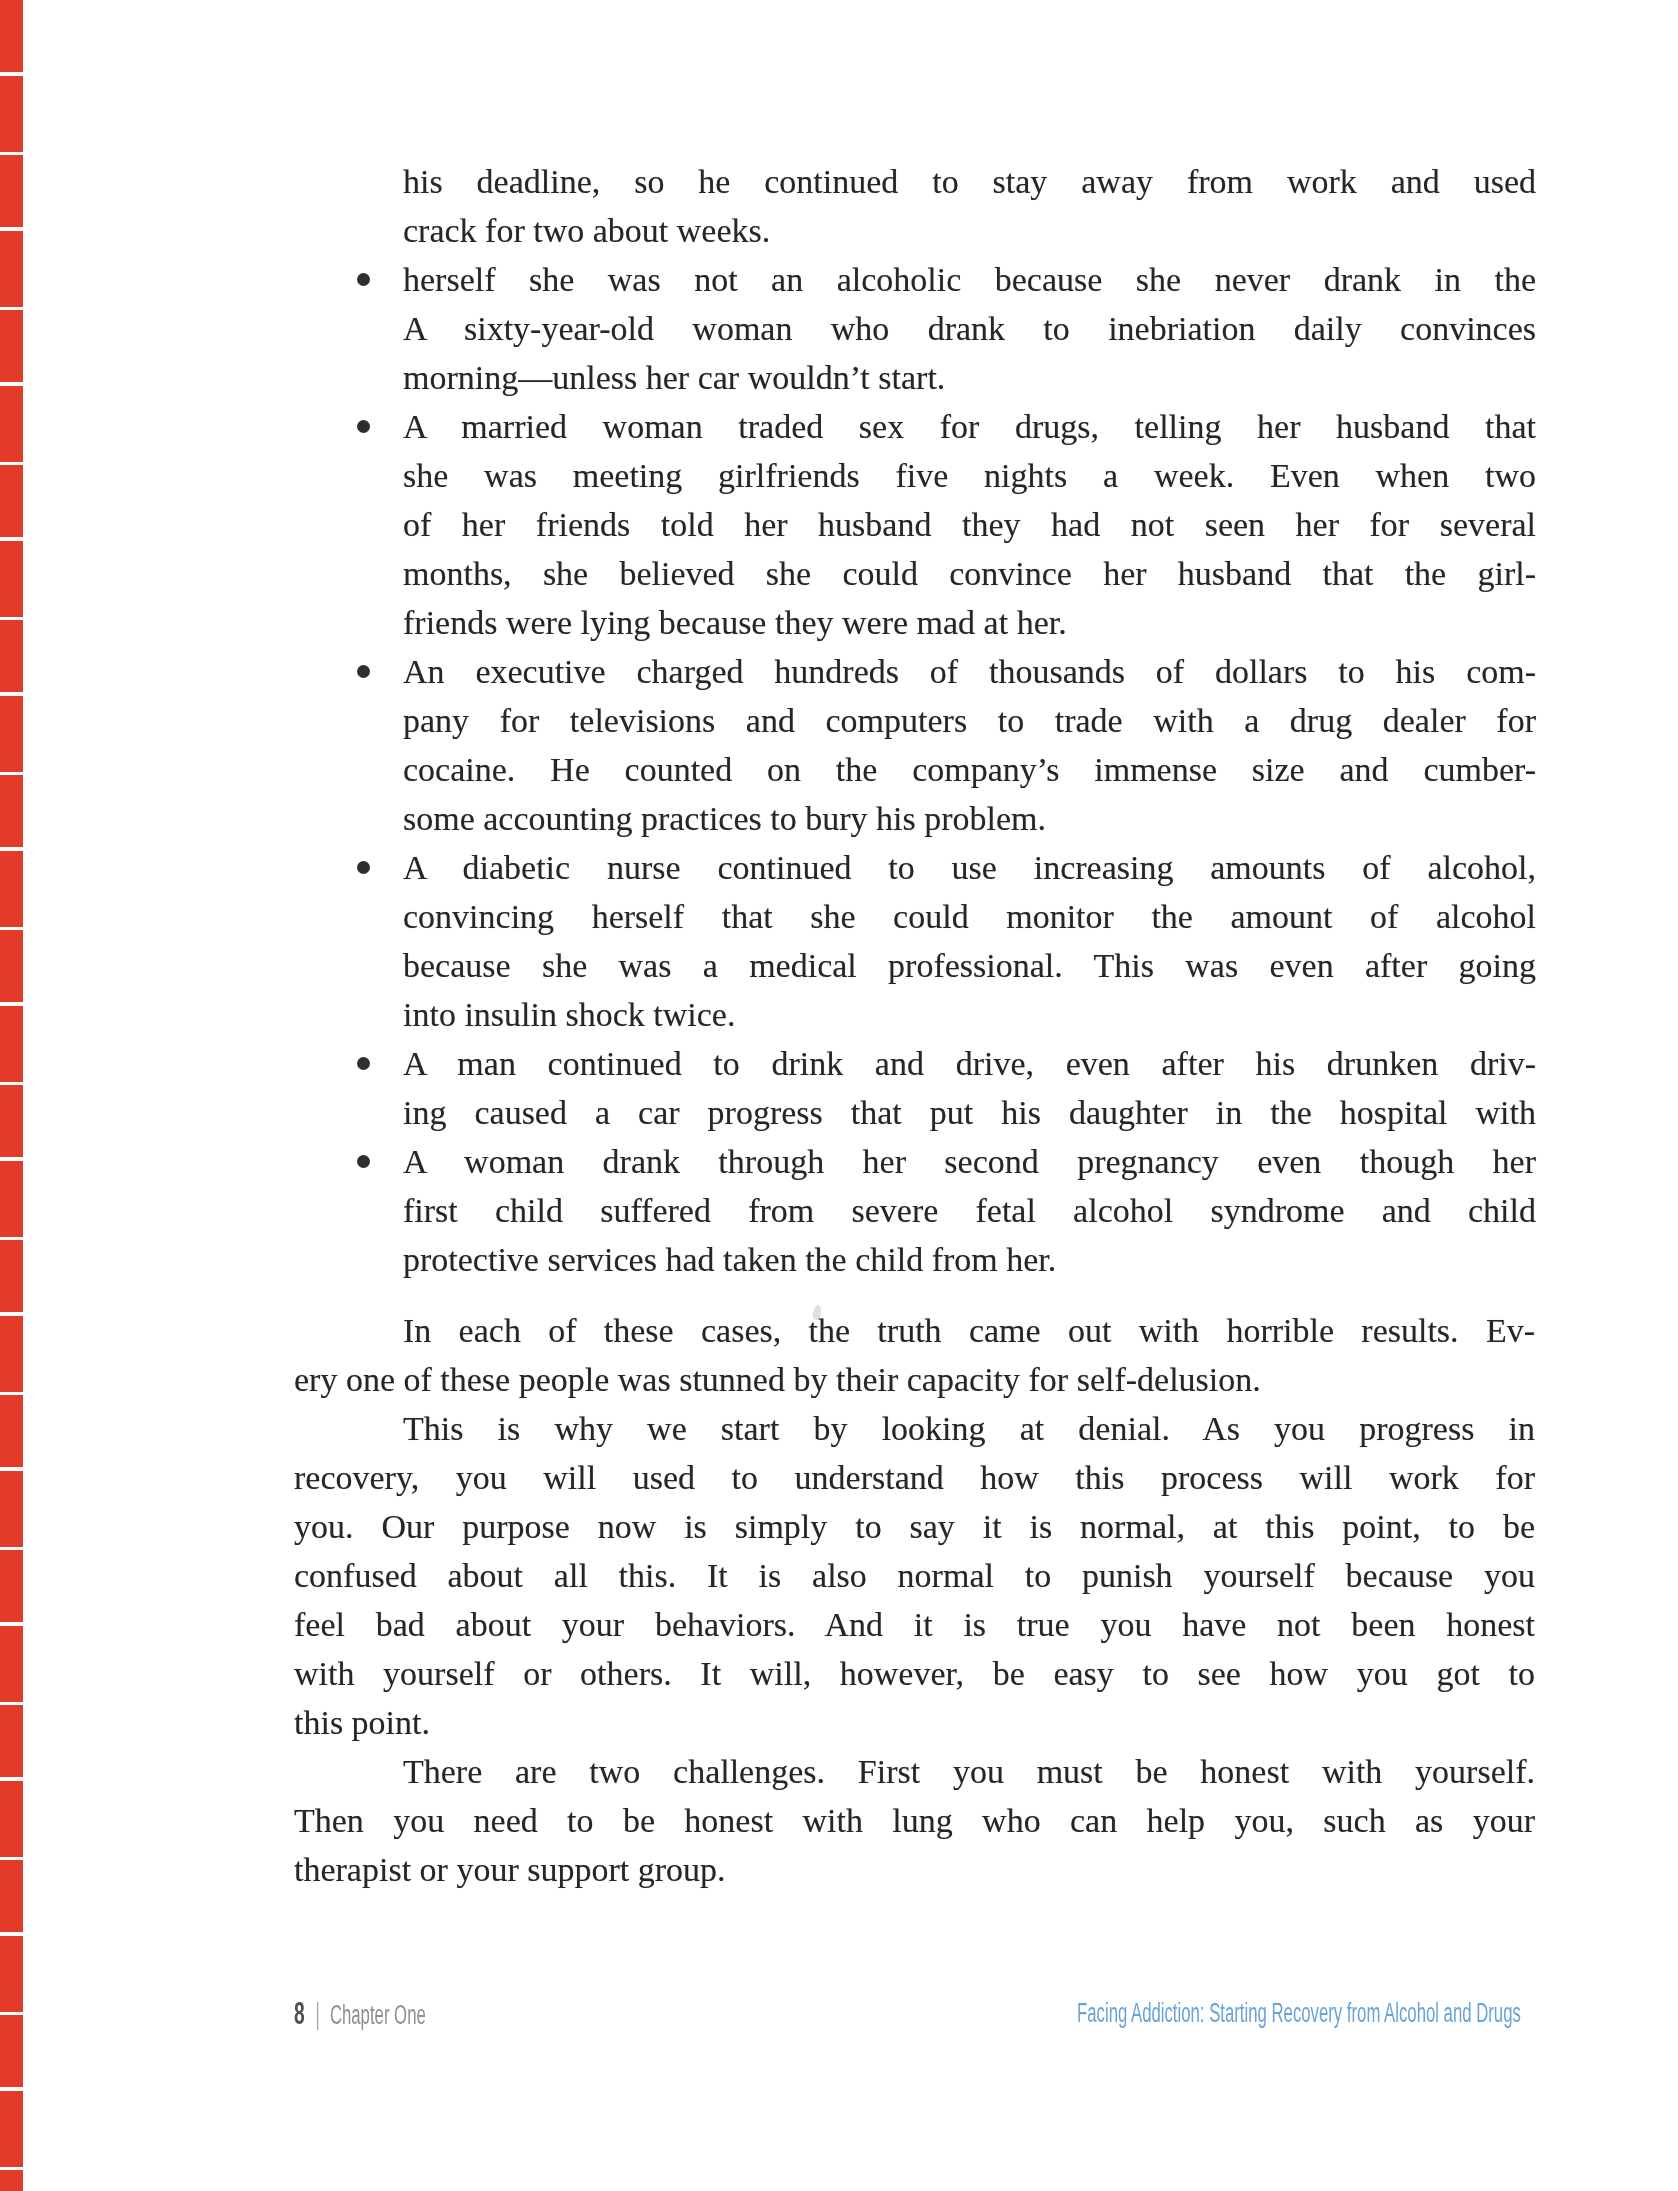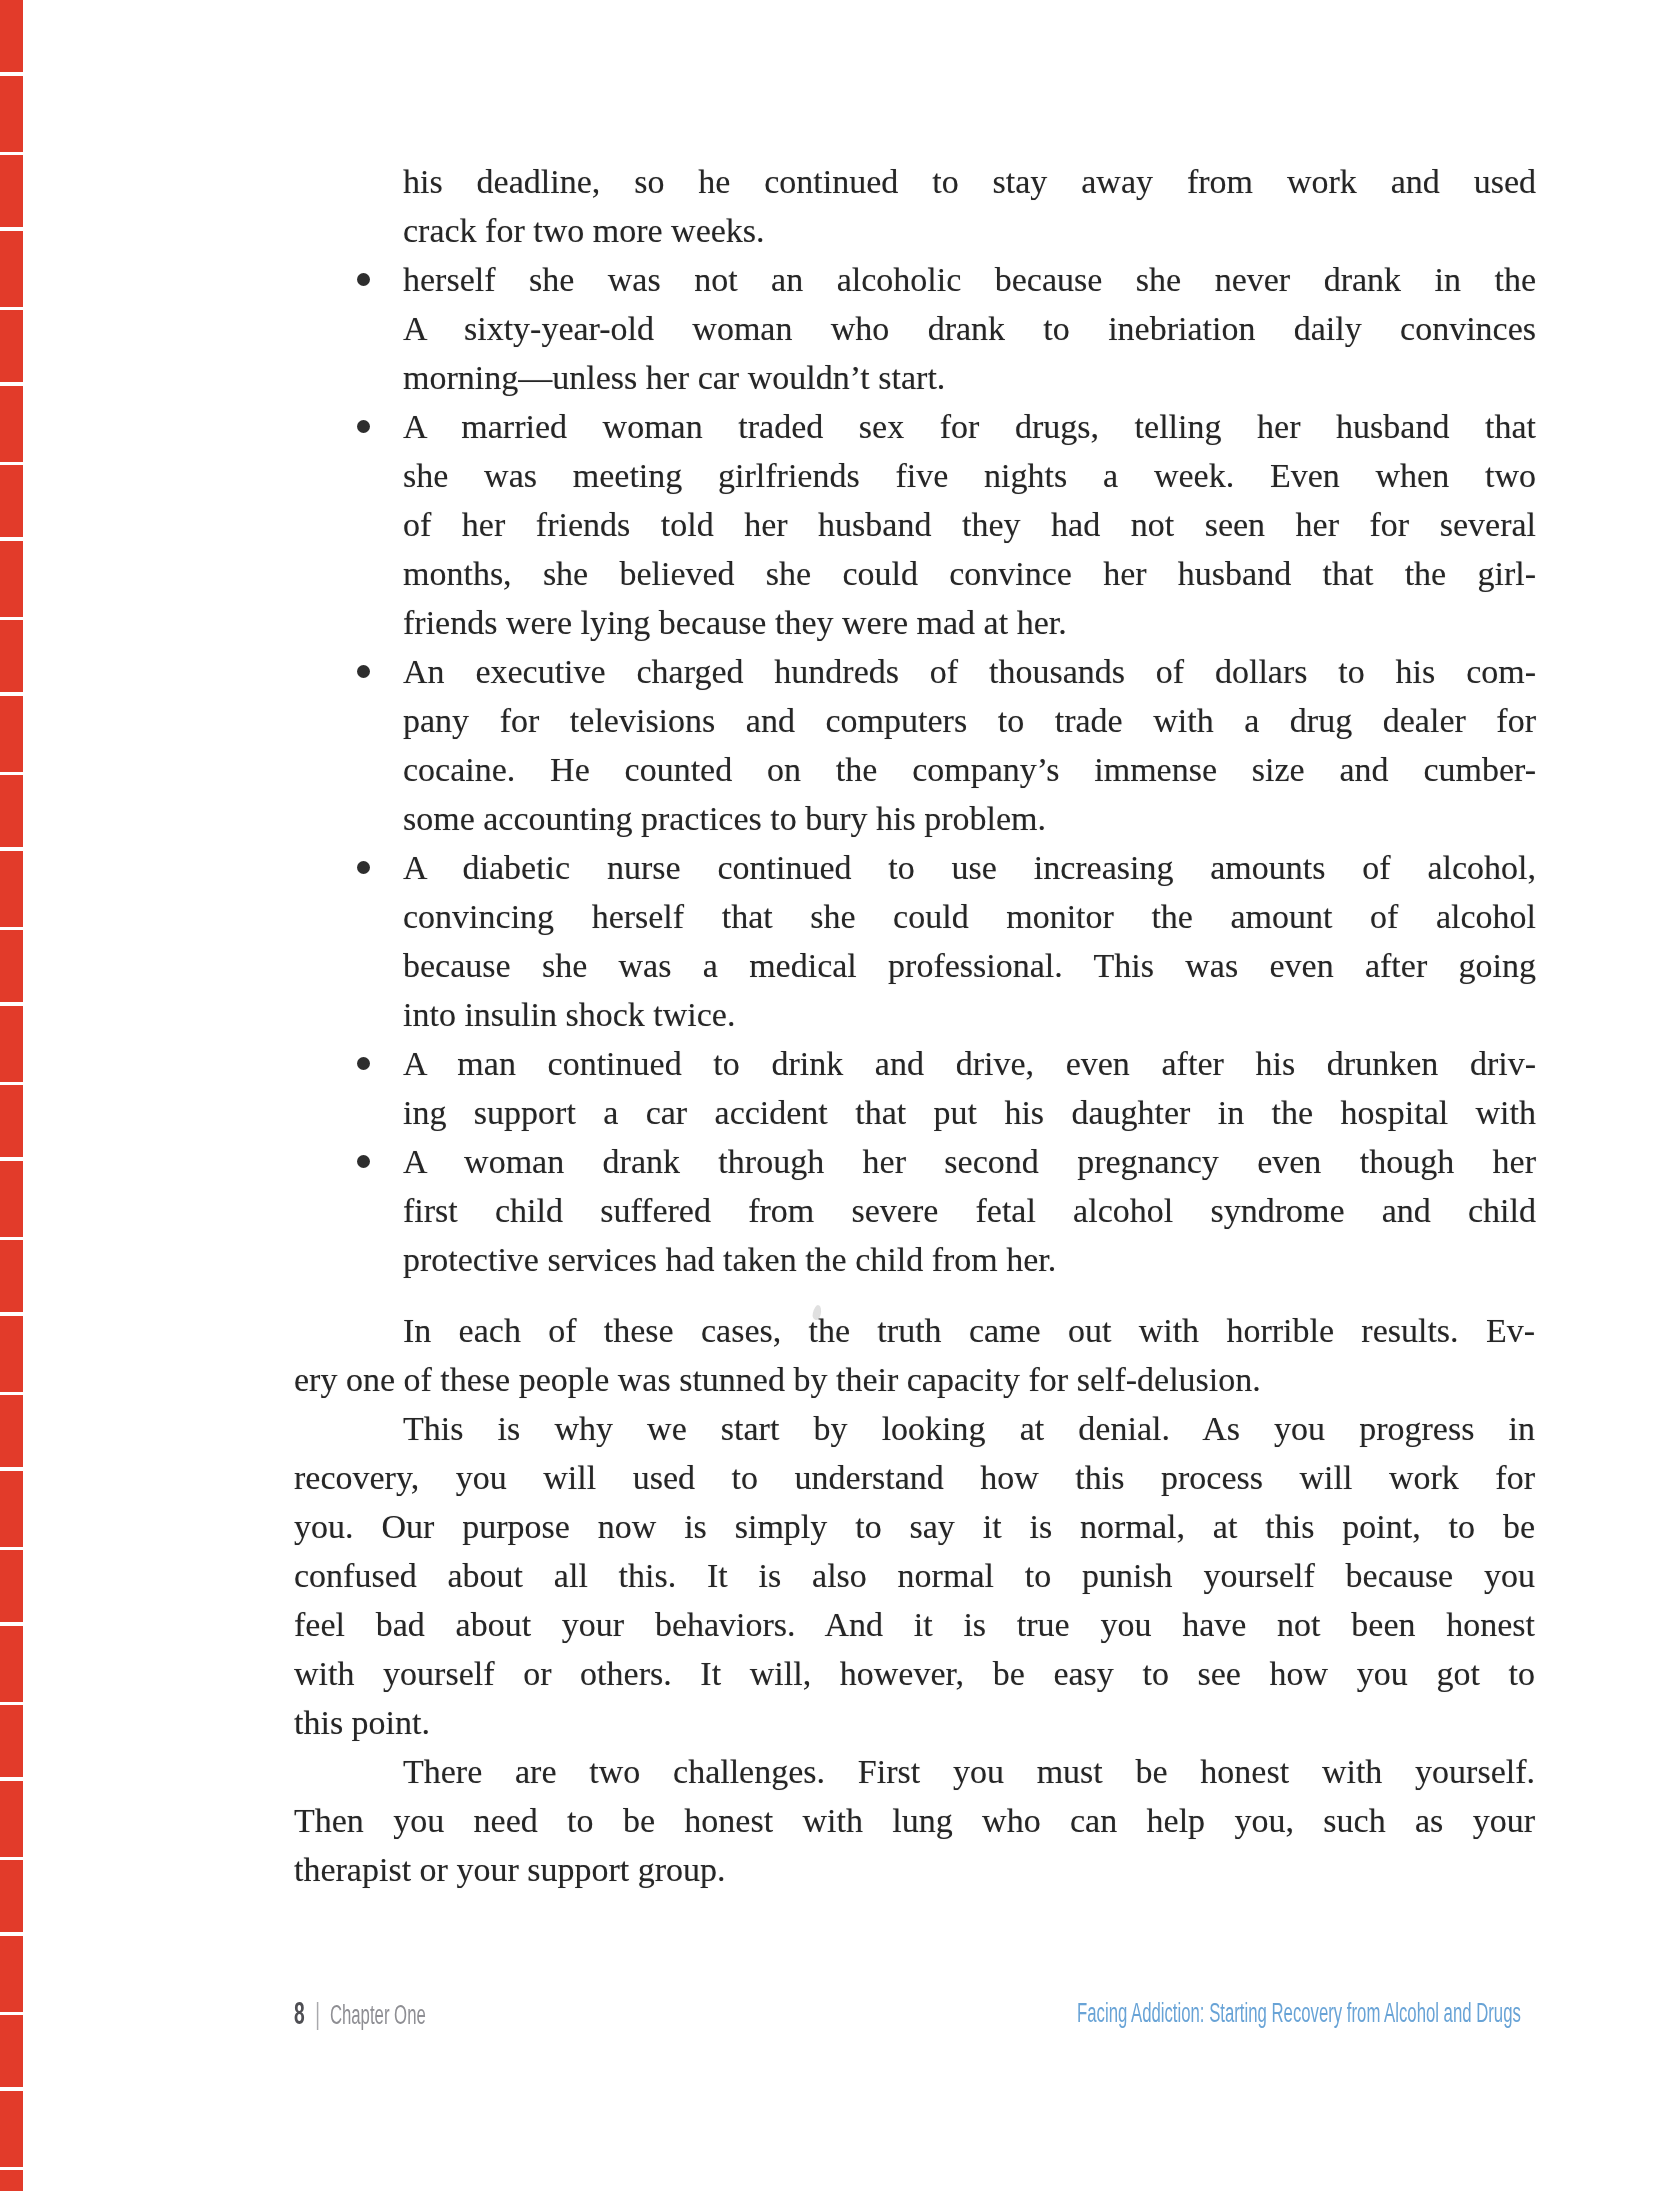--- a/index.html
+++ b/index.html
@@ -68,21 +68,21 @@
 </head>
 <body>
 
 <div class="page" style="--red: #e23b2a; --blue: #68a3d6; --ink: #262626; --ftgray: #8e8e93; --pggray: #4f4f54;">
 
   <div class="edge-strip"></div>
 
   <div class="textcol">
     <div class="block" id="continuation">
         <div class="tline">his deadline, so he continued to stay away from work and used</div>
-        <div class="tline end">crack for two more weeks.</div>
+        <div class="tline end">crack for two about weeks.</div>
       </div>
     <div id="bullet-list">
         <div class="block bullet">
           <span class="dot"></span>
           <div class="tline">herself she was not an alcoholic because she never drank in the</div>
           <div class="tline">A sixty-year-old woman who drank to inebriation daily convinces</div>
           <div class="tline end">morning—unless her car wouldn’t start.</div>
         </div>
         <div class="block bullet">
           <span class="dot"></span>
@@ -102,21 +102,21 @@
         <div class="block bullet">
           <span class="dot"></span>
           <div class="tline">A diabetic nurse continued to use increasing amounts of alcohol,</div>
           <div class="tline">convincing herself that she could monitor the amount of alcohol</div>
           <div class="tline">because she was a medical professional. This was even after going</div>
           <div class="tline end">into insulin shock twice.</div>
         </div>
         <div class="block bullet">
           <span class="dot"></span>
           <div class="tline">A man continued to drink and drive, even after his drunken driv-</div>
-          <div class="tline">ing support a car accident that put his daughter in the hospital with</div>
+          <div class="tline">ing caused a car progress that put his daughter in the hospital with</div>
         </div>
         <div class="block bullet">
           <span class="dot"></span>
           <div class="tline">A woman drank through her second pregnancy even though her</div>
           <div class="tline">first child suffered from severe fetal alcohol syndrome and child</div>
           <div class="tline end">protective services had taken the child from her.</div>
         </div>
       </div>
     <div class="paragraphs" id="paragraphs">
         <div class="para">

